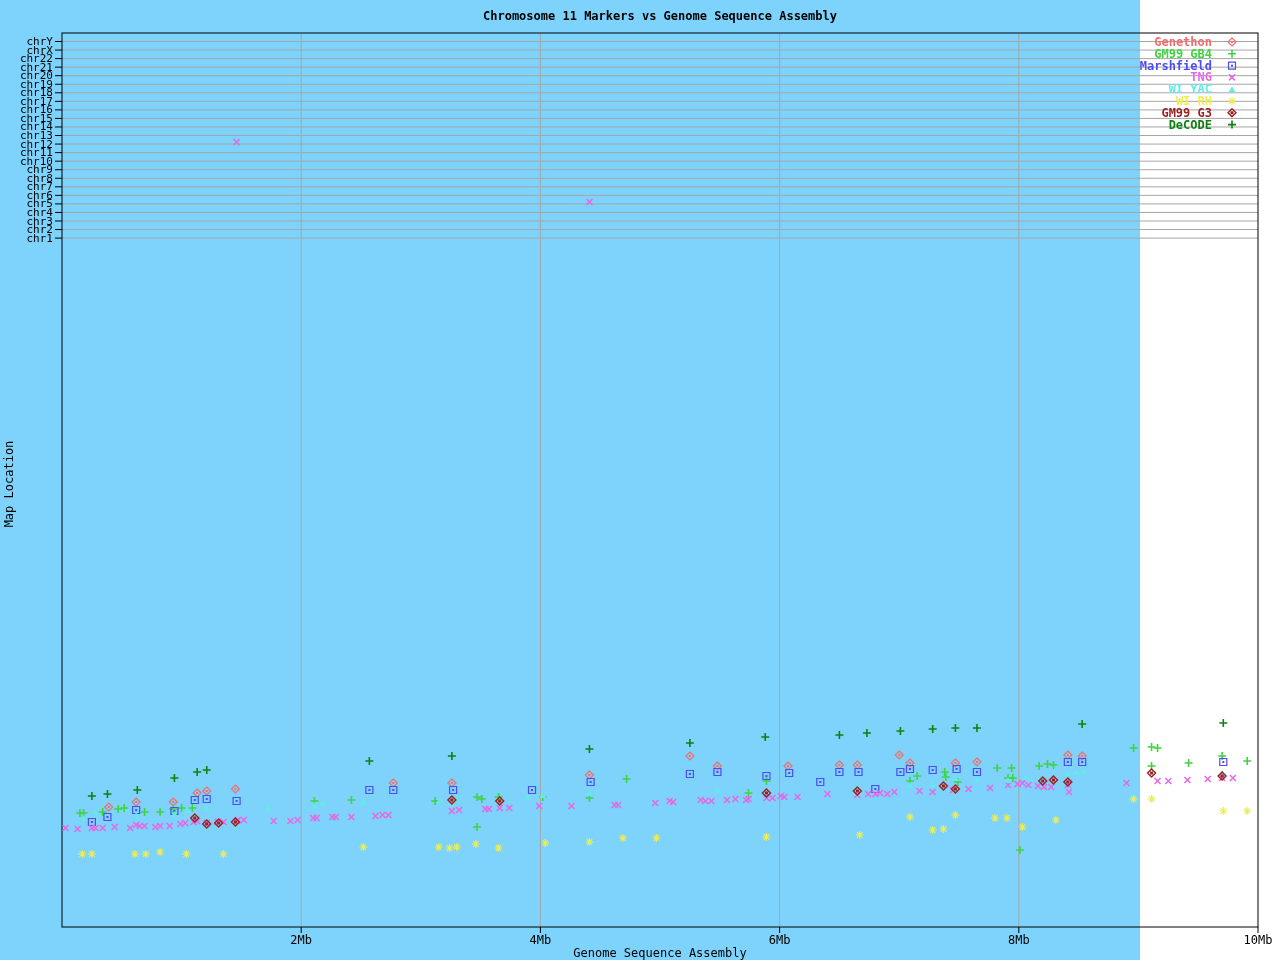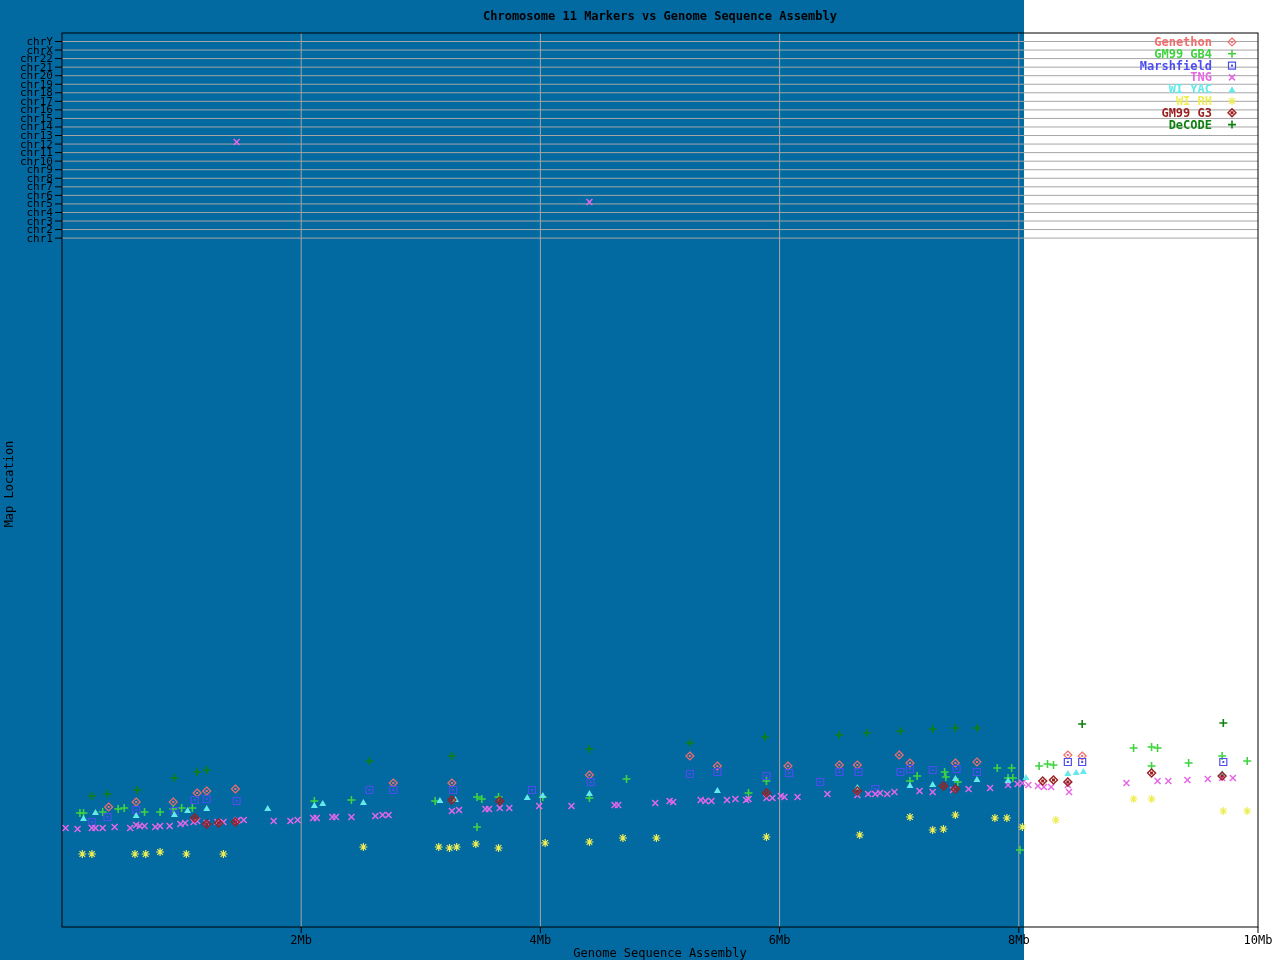--- a/index.html
+++ b/index.html
@@ -1,16 +1,16 @@
 <!DOCTYPE html>
 <html><head>
 <meta charset="utf-8">
 <style>
   html,body{margin:0;padding:0;background:#ffffff;}
-  .chart{position:relative;width:1024px;height:960px;background:#0369a1;
+  .chart{position:relative;width:1140px;height:960px;background:#7dd3fc;
          font-family:"DejaVu Sans Mono","Liberation Mono",monospace;}
   .title{position:absolute;top:9px;left:20px;width:1280px;text-align:center;
          font-size:12px;font-weight:bold;color:#000;}
   .xlabel{position:absolute;top:946px;left:20px;width:1280px;text-align:center;
           font-size:12px;color:#000;}
   .ylabel{position:absolute;left:-51px;top:477px;width:120px;text-align:center;
           font-size:12px;color:#000;transform:rotate(-90deg);}
   svg text{font-family:"DejaVu Sans Mono","Liberation Mono",monospace;}
 </style>
 </head>

